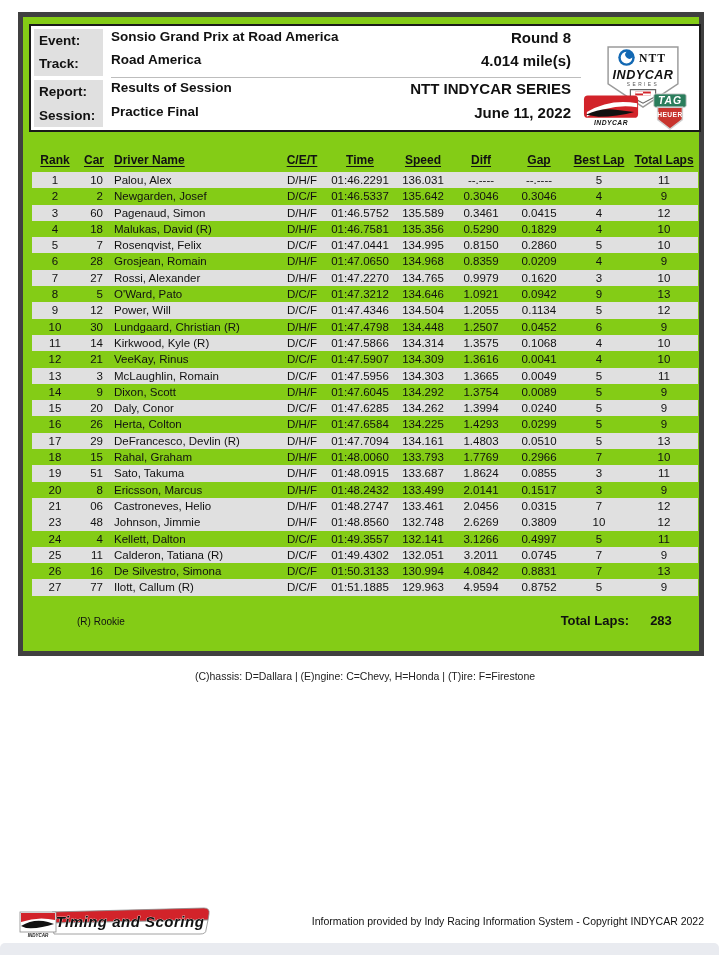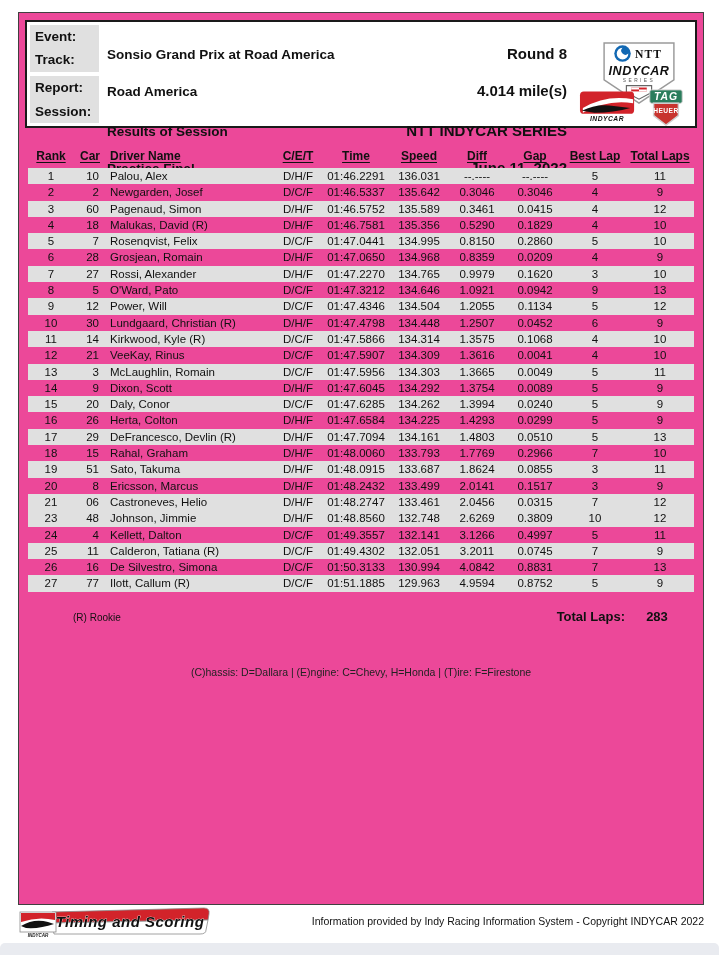--- a/index.html
+++ b/index.html
@@ -5,35 +5,35 @@
   * { margin:0; padding:0; box-sizing:border-box; }
   body {
     font-family: "Liberation Sans", sans-serif;
     background:#ffffff; width:719px; height:955px; position:relative;
     color:#111;
   }
   .page { position:absolute; inset:0; background:#fff; overflow:hidden; }
 
   
   .outer-box {
-    position:absolute; left:18px; top:12px; width:686px; height:893px;
-    border:1px solid #404040; background:#ec4899;
+    position:absolute; left:18px; top:12px; width:686px; height:644px;
+    border:5px solid #404040; background:#84cc16;
   }
 
   
   .header-box {
     position:absolute; left:6px; top:7px; width:672px; height:108px;
     border:2px solid #1a1a1a; background:#fff; display:flex;
   }
   .hb-labels { width:72px; padding:3px 0 3px 3px; display:flex; flex-direction:column; }
   .lbl-block { background:#e0e0e0; height:48px; display:flex; flex-direction:column; justify-content:space-around; padding-left:5px; }
   .lbl-gap { height:5px; }
   .lbl { font-weight:bold; font-size:13.5px; line-height:1; }
   .hb-main { flex:1; padding:3px 0; display:flex; flex-direction:column; }
-  .hb-row { height:24px; display:flex; align-items:flex-end;margin-top:20px; }
+  .hb-row { height:24px; display:flex; align-items:flex-start; }
   .hb-value { font-weight:bold; font-size:13.5px; padding-left:8px; flex:1; }
   .hb-right { font-weight:bold; font-size:15px; text-align:right; padding-right:10px; }
   .hb-divider { height:2px; background:#bdbdbd; margin:1px 0 2px 8px; }
   .hb-logos { width:118px; position:relative; }
   .badge-series { position:absolute; left:25px; top:3px;margin-top:16px; }
   .logo-indycar { position:absolute; left:2px; top:68px; }
   .logo-tag { position:absolute; left:68px; top:66px; }
 
   
   .table-wrap { position:absolute; left:9px; top:136px; width:666px; }

